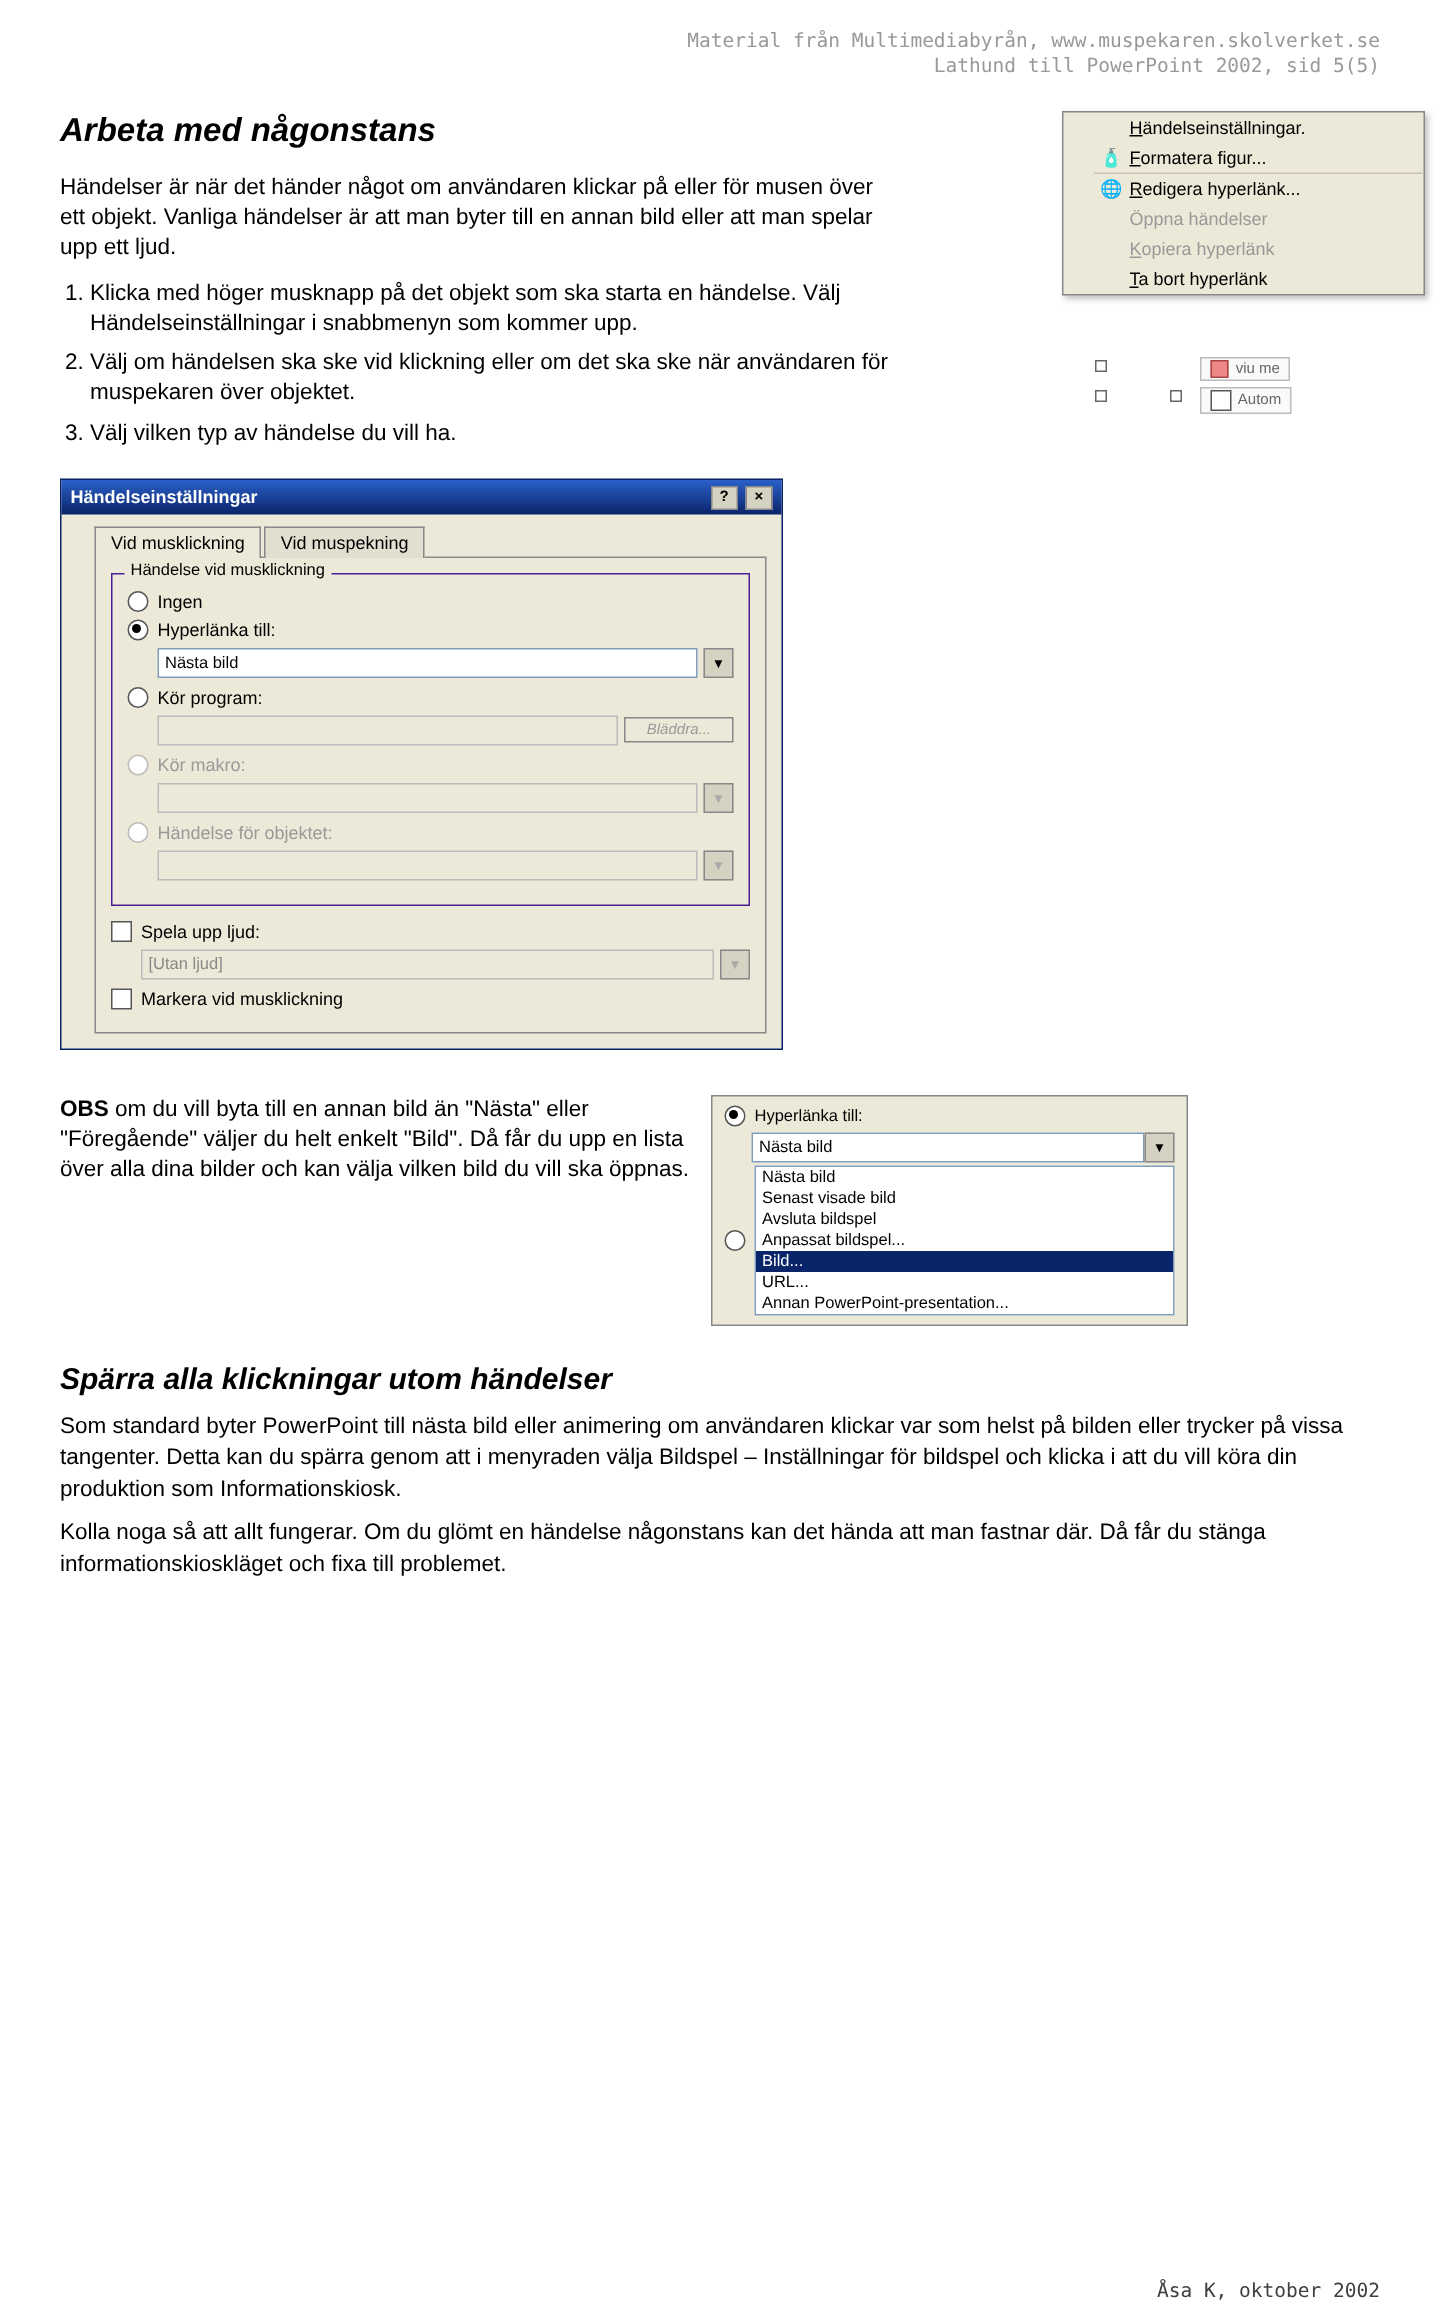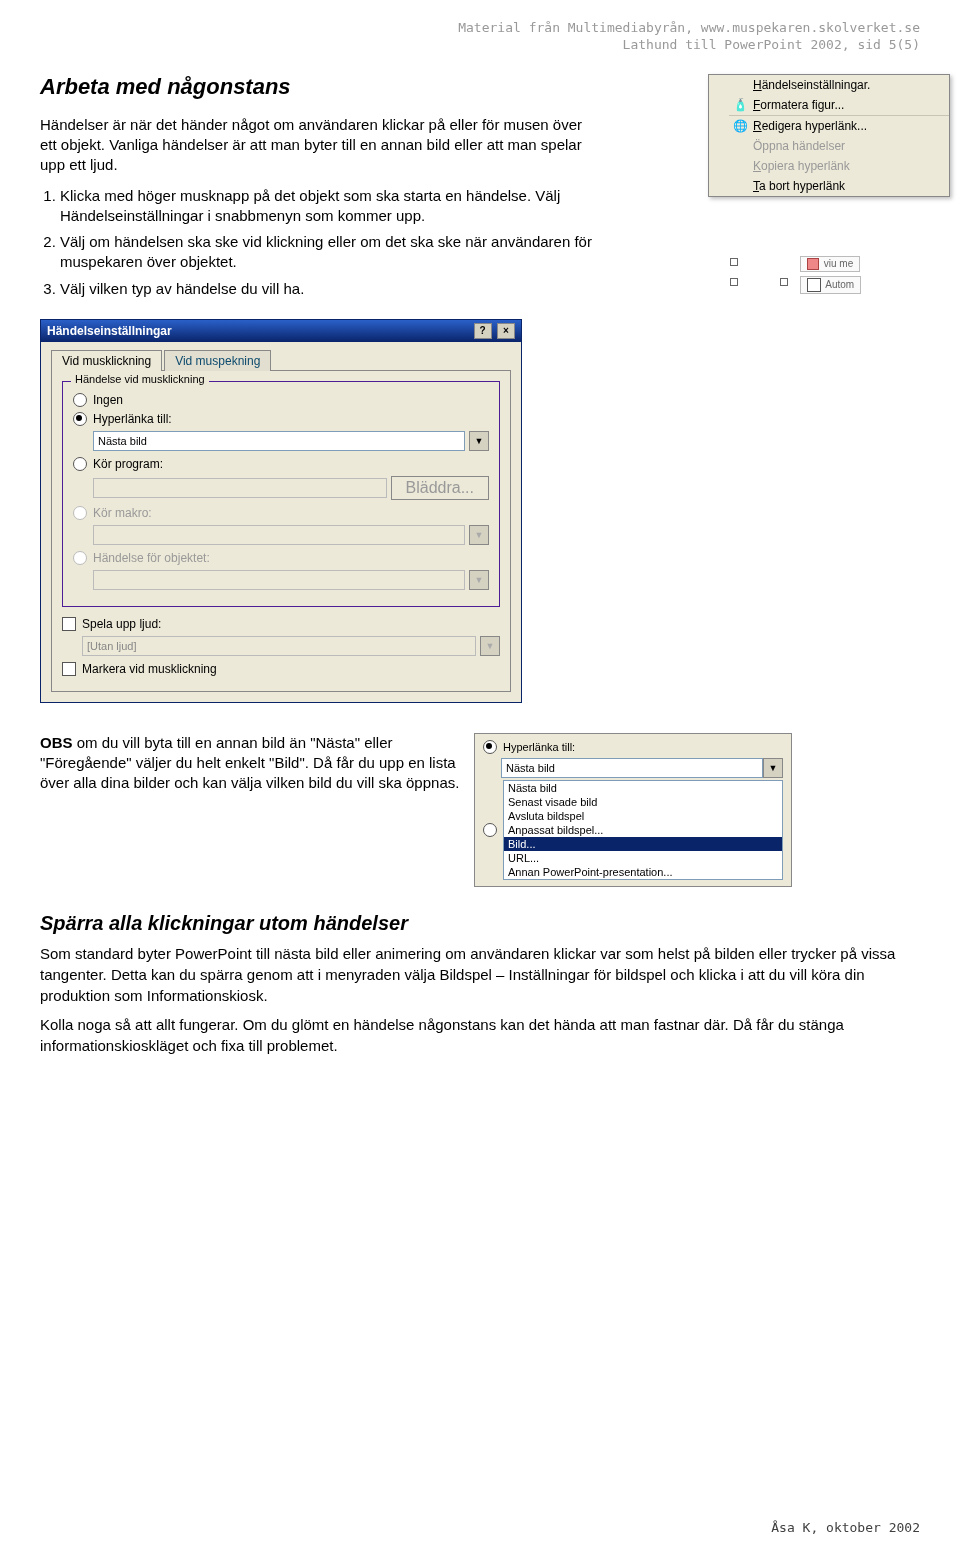--- a/index.html
+++ b/index.html
@@ -76,21 +76,21 @@
   .cm-item .ic {
     width: 24px;
     text-align: center;
     font-size: 12px;
   }
   .cm-item.disabled { color: #999; }
   .cm-item.top-border { border-top: 1px solid #c9c4b4; }
   .thumb-handles {
     position: absolute;
     right: -30px;
-    top: 184px;
+    top: 166px;
     width: 220px;
     height: 50px;
     font-size: 10px;
     color: #666;
   }
   .thumb-handles .h {
     position: absolute;
     width: 6px; height: 6px;
     border: 1px solid #666;
     background: #fff;
@@ -119,34 +119,35 @@
     border: 1px solid #888;
     text-align: center;
     line-height: 13px;
     color: #000;
     font-weight: bold;
     margin-left: 2px;
     font-size: 10px;
   }
   .dialog .body {
     padding: 8px 10px 10px 10px;
+    margin-left: 12px;
   }
   .tabs {
     display: flex;
     gap: 2px;
     margin-bottom: -1px;
   }
   .tab {
     border: 1px solid #888;
     border-bottom: none;
     background: #ece9d8;
     padding: 3px 10px;
     position: relative;
   }
-  .tab.inactive { background: #e3dfd0; color:#0c4a6e}
+  .tab.inactive { background: #e3dfd0; color:#000000}
   .tabpanel {
     border: 1px solid #888;
     padding: 10px;
   }
   .group {
     border: 1px solid #4c1d95;
     padding: 6px 10px 10px 10px;
     margin-bottom: 10px;
     position: relative;
   }
@@ -194,21 +195,22 @@
   }
   .textbox.dis { background:#ece9d8; color:#888; border-color:#bbb; }
   .dropbtn {
     width:18px;height:18px;border:1px solid #888;background:#d6d2c2;
     display:flex;align-items:center;justify-content:center;font-size:9px;
   }
   .btn {
     border:1px solid #888;
     background:#ece9d8;
     padding:2px 14px;
-    font-size:16px;
+    font-size:10px;
+    font-style:italic;
   }
   .btn.dis { color:#999; }
   .dlg-buttons {
     display:flex; justify-content:flex-end; gap:8px;
     padding-top:8px;
   }
   .mid-row {
     display:flex;
     gap:14px;
     margin-top:30px;

